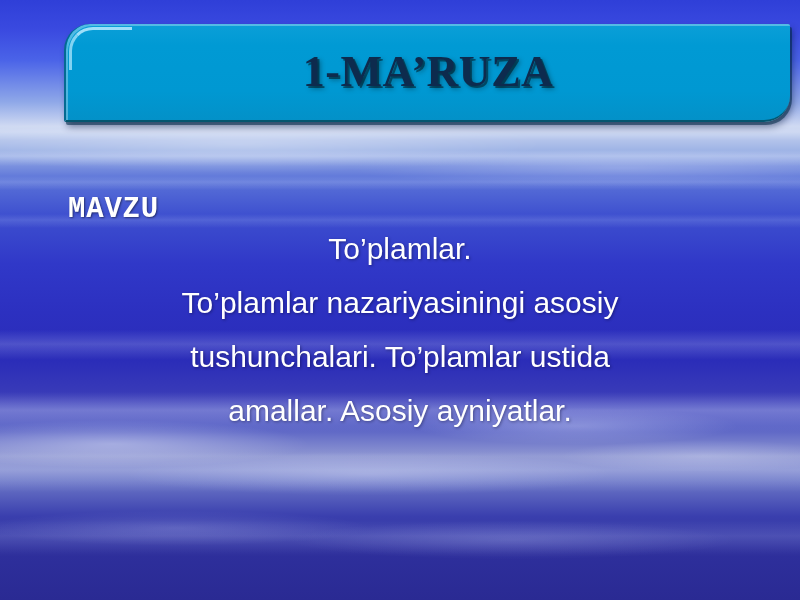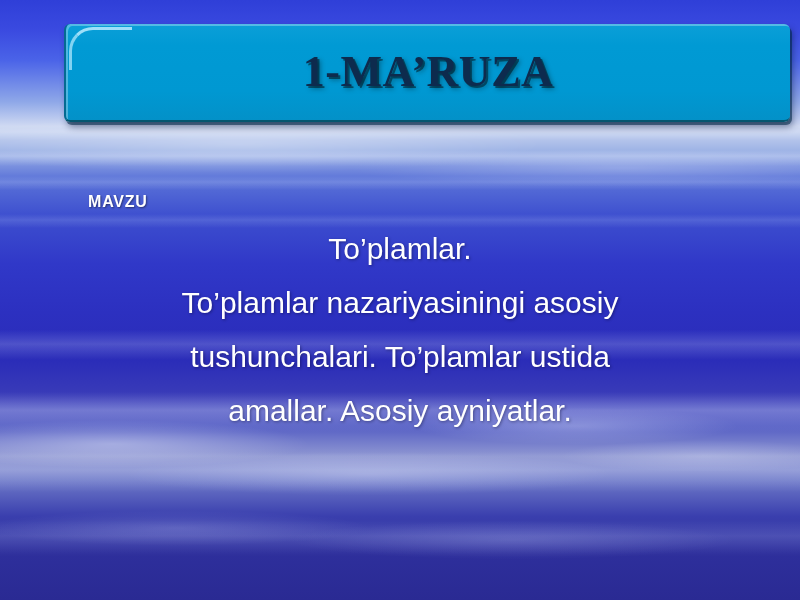--- a/index.html
+++ b/index.html
@@ -118,21 +118,20 @@
     border-bottom-left-radius: 2px;
     box-shadow:
       inset 2px 2px 0 rgba(255,255,255,0.30),
       2px 3px 0 rgba(0,40,70,0.55),
       3px 5px 7px rgba(0,20,60,0.45);
     border-left: 2px solid #046a92;
     border-bottom: 2px solid #04566f;
     display: flex;
     align-items: center;
     justify-content: center;
-    border-radius: 6px;
   }
   
   #banner-corner-highlight {
     position: absolute;
     left: 3px;
     top: 3px;
     width: 60px;
     height: 40px;
     border-top: 3px solid rgba(185,235,255,0.85);
     border-left: 3px solid rgba(185,235,255,0.70);
@@ -152,28 +151,27 @@
       3px 3px 5px rgba(0,0,0,0.35);
     white-space: nowrap;
     line-height: 1;
   }
 
   
   #mavzu-label {
     position: absolute;
     left: 68px;
     top: 193px;
-    font-family: Liberation Sans, sans-serif;
+    font-family: Liberation Mono, monospace;
     font-weight: bold;
-    font-size: 16px;
+    font-size: 29px;
     letter-spacing: 0.8px;
     color: #ffffff;
     text-shadow: 1px 1px 2px rgba(0,0,0,0.45);
     white-space: nowrap;
-    margin-left: 20px;
   }
 
   
   #body-text {
     position: absolute;
     left: 30px;
     top: 222px;
     width: 740px;
     text-align: center;
     color: #ffffff;

